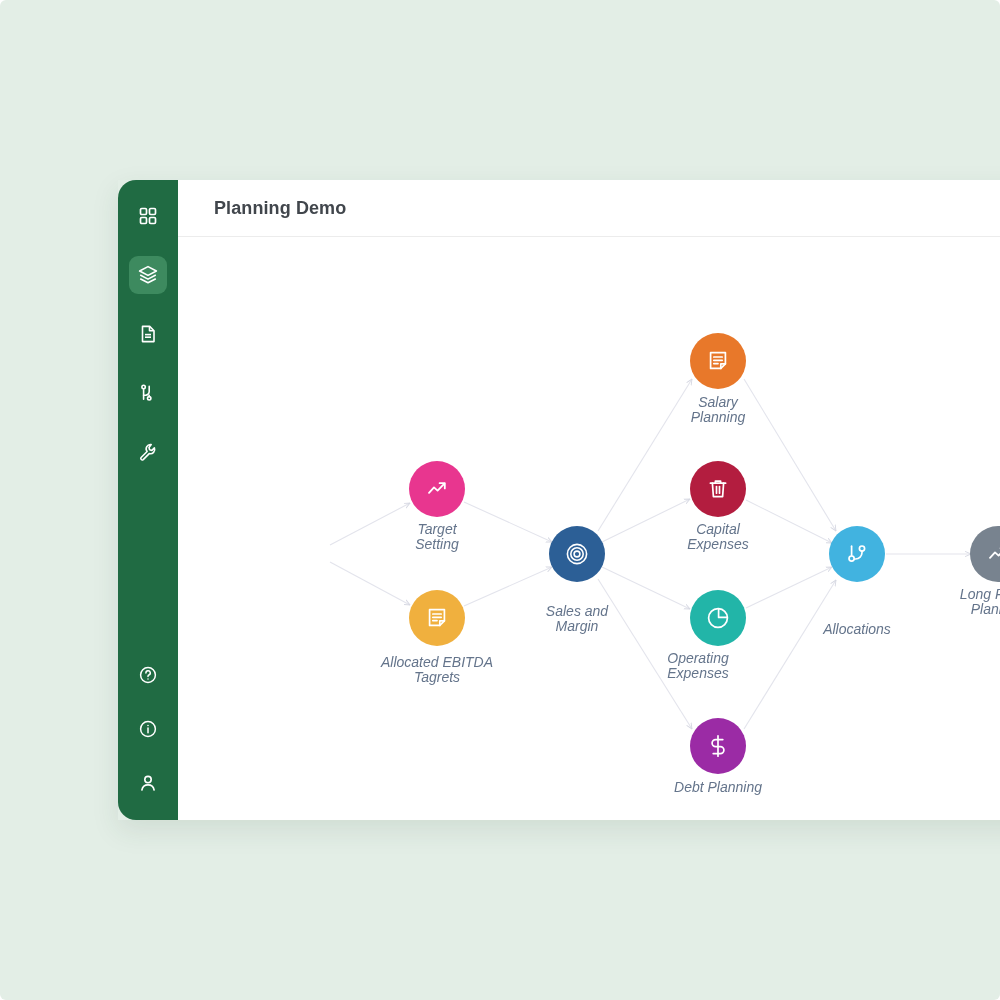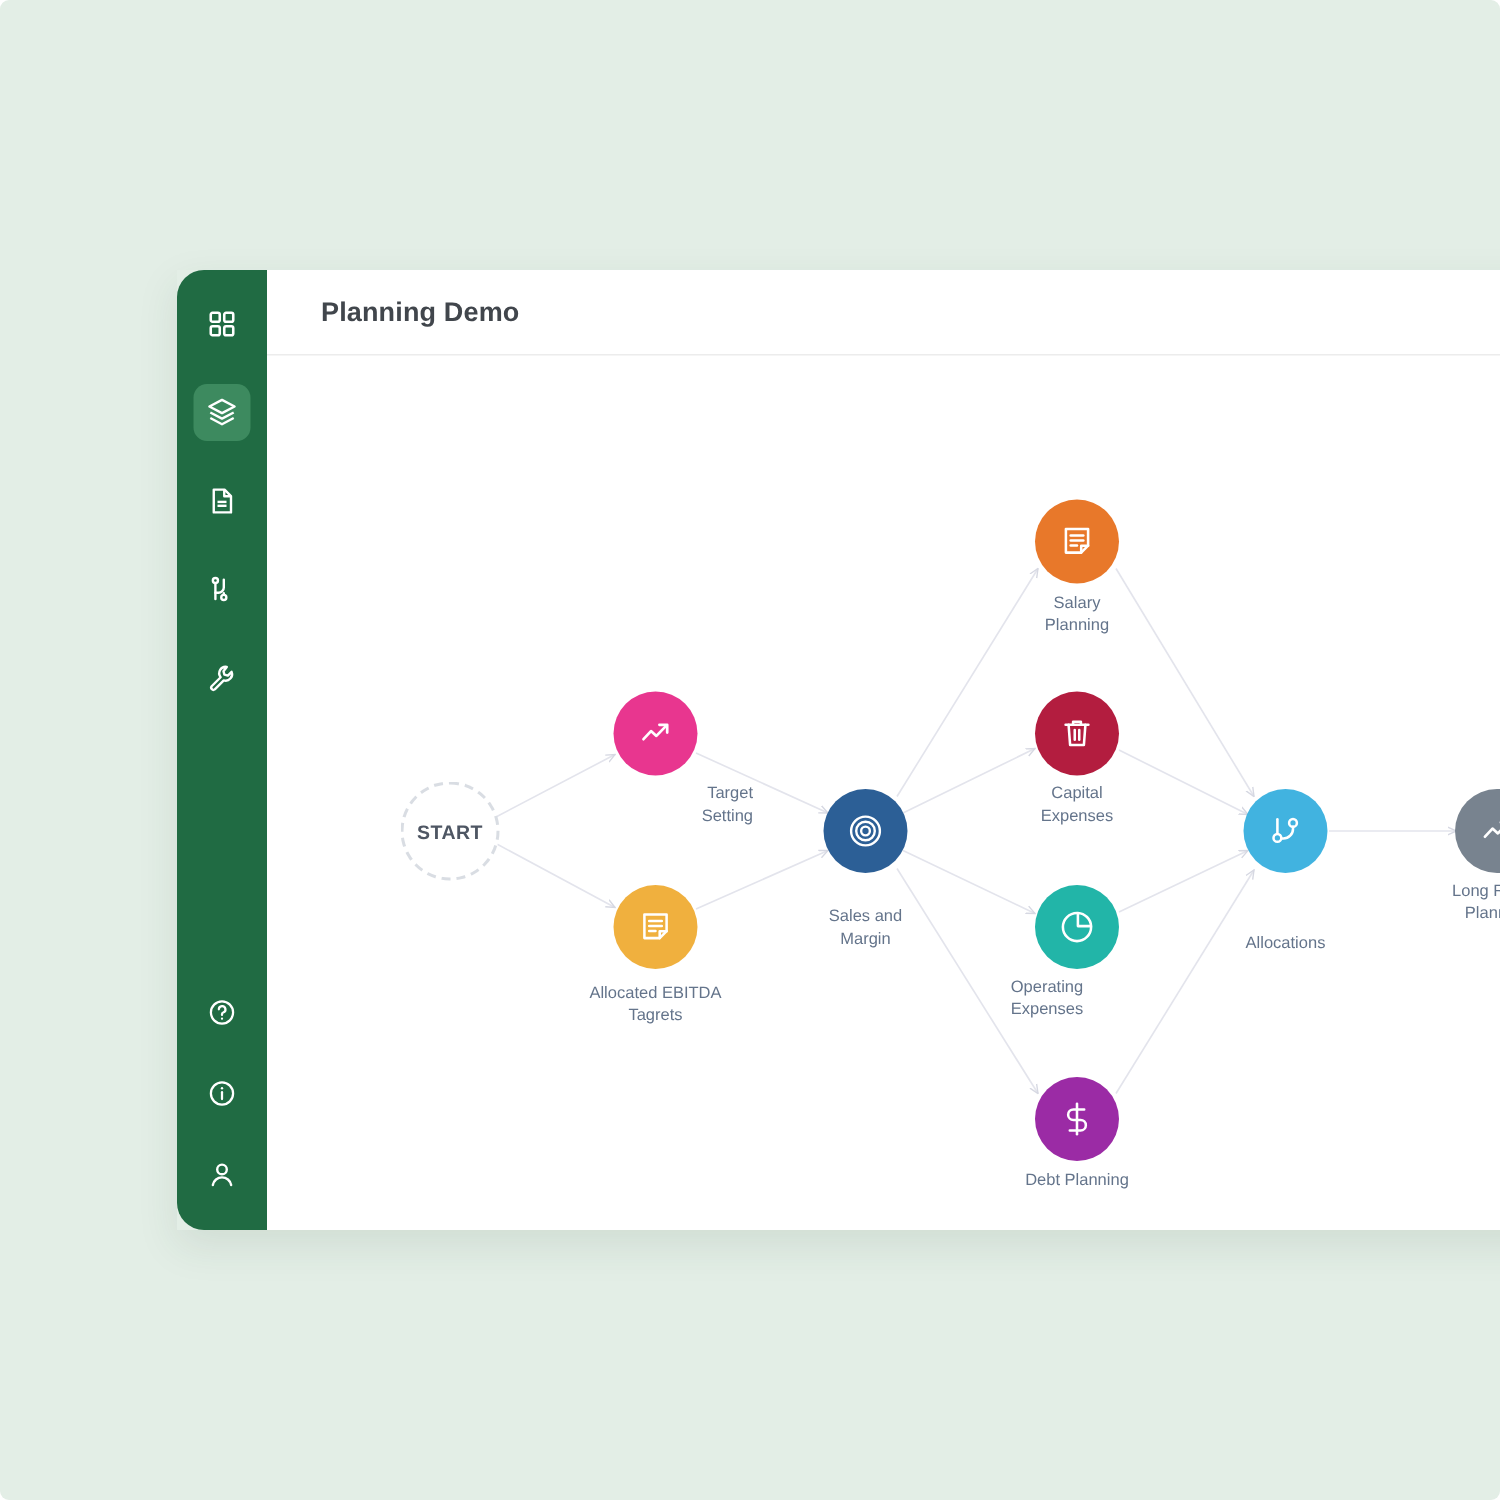--- a/index.html
+++ b/index.html
@@ -120,26 +120,27 @@
     justify-content: center;
     color: #ffffff;
     cursor: pointer;
   }
   .node svg { display: block; }
 
   .node-label {
     position: absolute;
     transform: translate(-50%, 0);
     text-align: center;
-    font-size: 11px;
+    font-size: 14px;
     line-height: 15px;
     color: #64748b;
     white-space: pre-line;
     width: 130px;
     pointer-events: none;
+    font-style: italic;
   }
 
   #start-node {
     position: absolute;
     width: 62px;
     height: 62px;
     transform: translate(-50%, -50%);
     border-radius: 50%;
     border: 2px dashed #d9dde3;
     background: #ffffff;
@@ -275,33 +276,30 @@
             <path d="M568 263 L654 306"></path>
             <path d="M568 371 L654 330"></path>
             <path d="M566 492 L658 343"></path>
 
             <path d="M708 317 L793 317"></path>
 
             <path d="M848 317 L880 317" marker-end="none"></path>
           </g>
         </svg>
 
-        <div id="start-node" style="left:122px; top:317px;">
-          <span>START</span>
-        </div>
 
         <div class="node" style="left:259px; top:252px; background:#e8368f;">
           <span>
             <svg width="26" height="26" viewBox="0 0 26 26" fill="none" stroke="#ffffff" stroke-width="1.8" stroke-linecap="round" stroke-linejoin="round">
               <path d="M5 16.8 L10 11.4 L13.6 14.6 L20.4 7.6"></path>
               <path d="M15.6 7.2 H20.8 V12.4"></path>
             </svg>
           </span>
         </div>
-        <div class="node-label" style="left:259px; top:285px;text-align:right;">Target
+        <div class="node-label" style="left:259px; top:285px;">Target
 Setting</div>
 
         <div class="node" style="left:259px; top:381px; background:#f0b03e;">
           <span>
             <svg width="24" height="24" viewBox="0 0 24 24" fill="none" stroke="#ffffff" stroke-width="1.7" stroke-linecap="round" stroke-linejoin="round">
               <path d="M4.6 3.6 h14.8 v11.2 l-4.6 4.6 H4.6 Z"></path>
               <path d="M19.4 14.8 h-4.6 v4.6"></path>
               <path d="M7.8 8 h8.4"></path>
               <path d="M7.8 11.3 h8.4"></path>
               <path d="M7.8 14.6 h4.2"></path>

